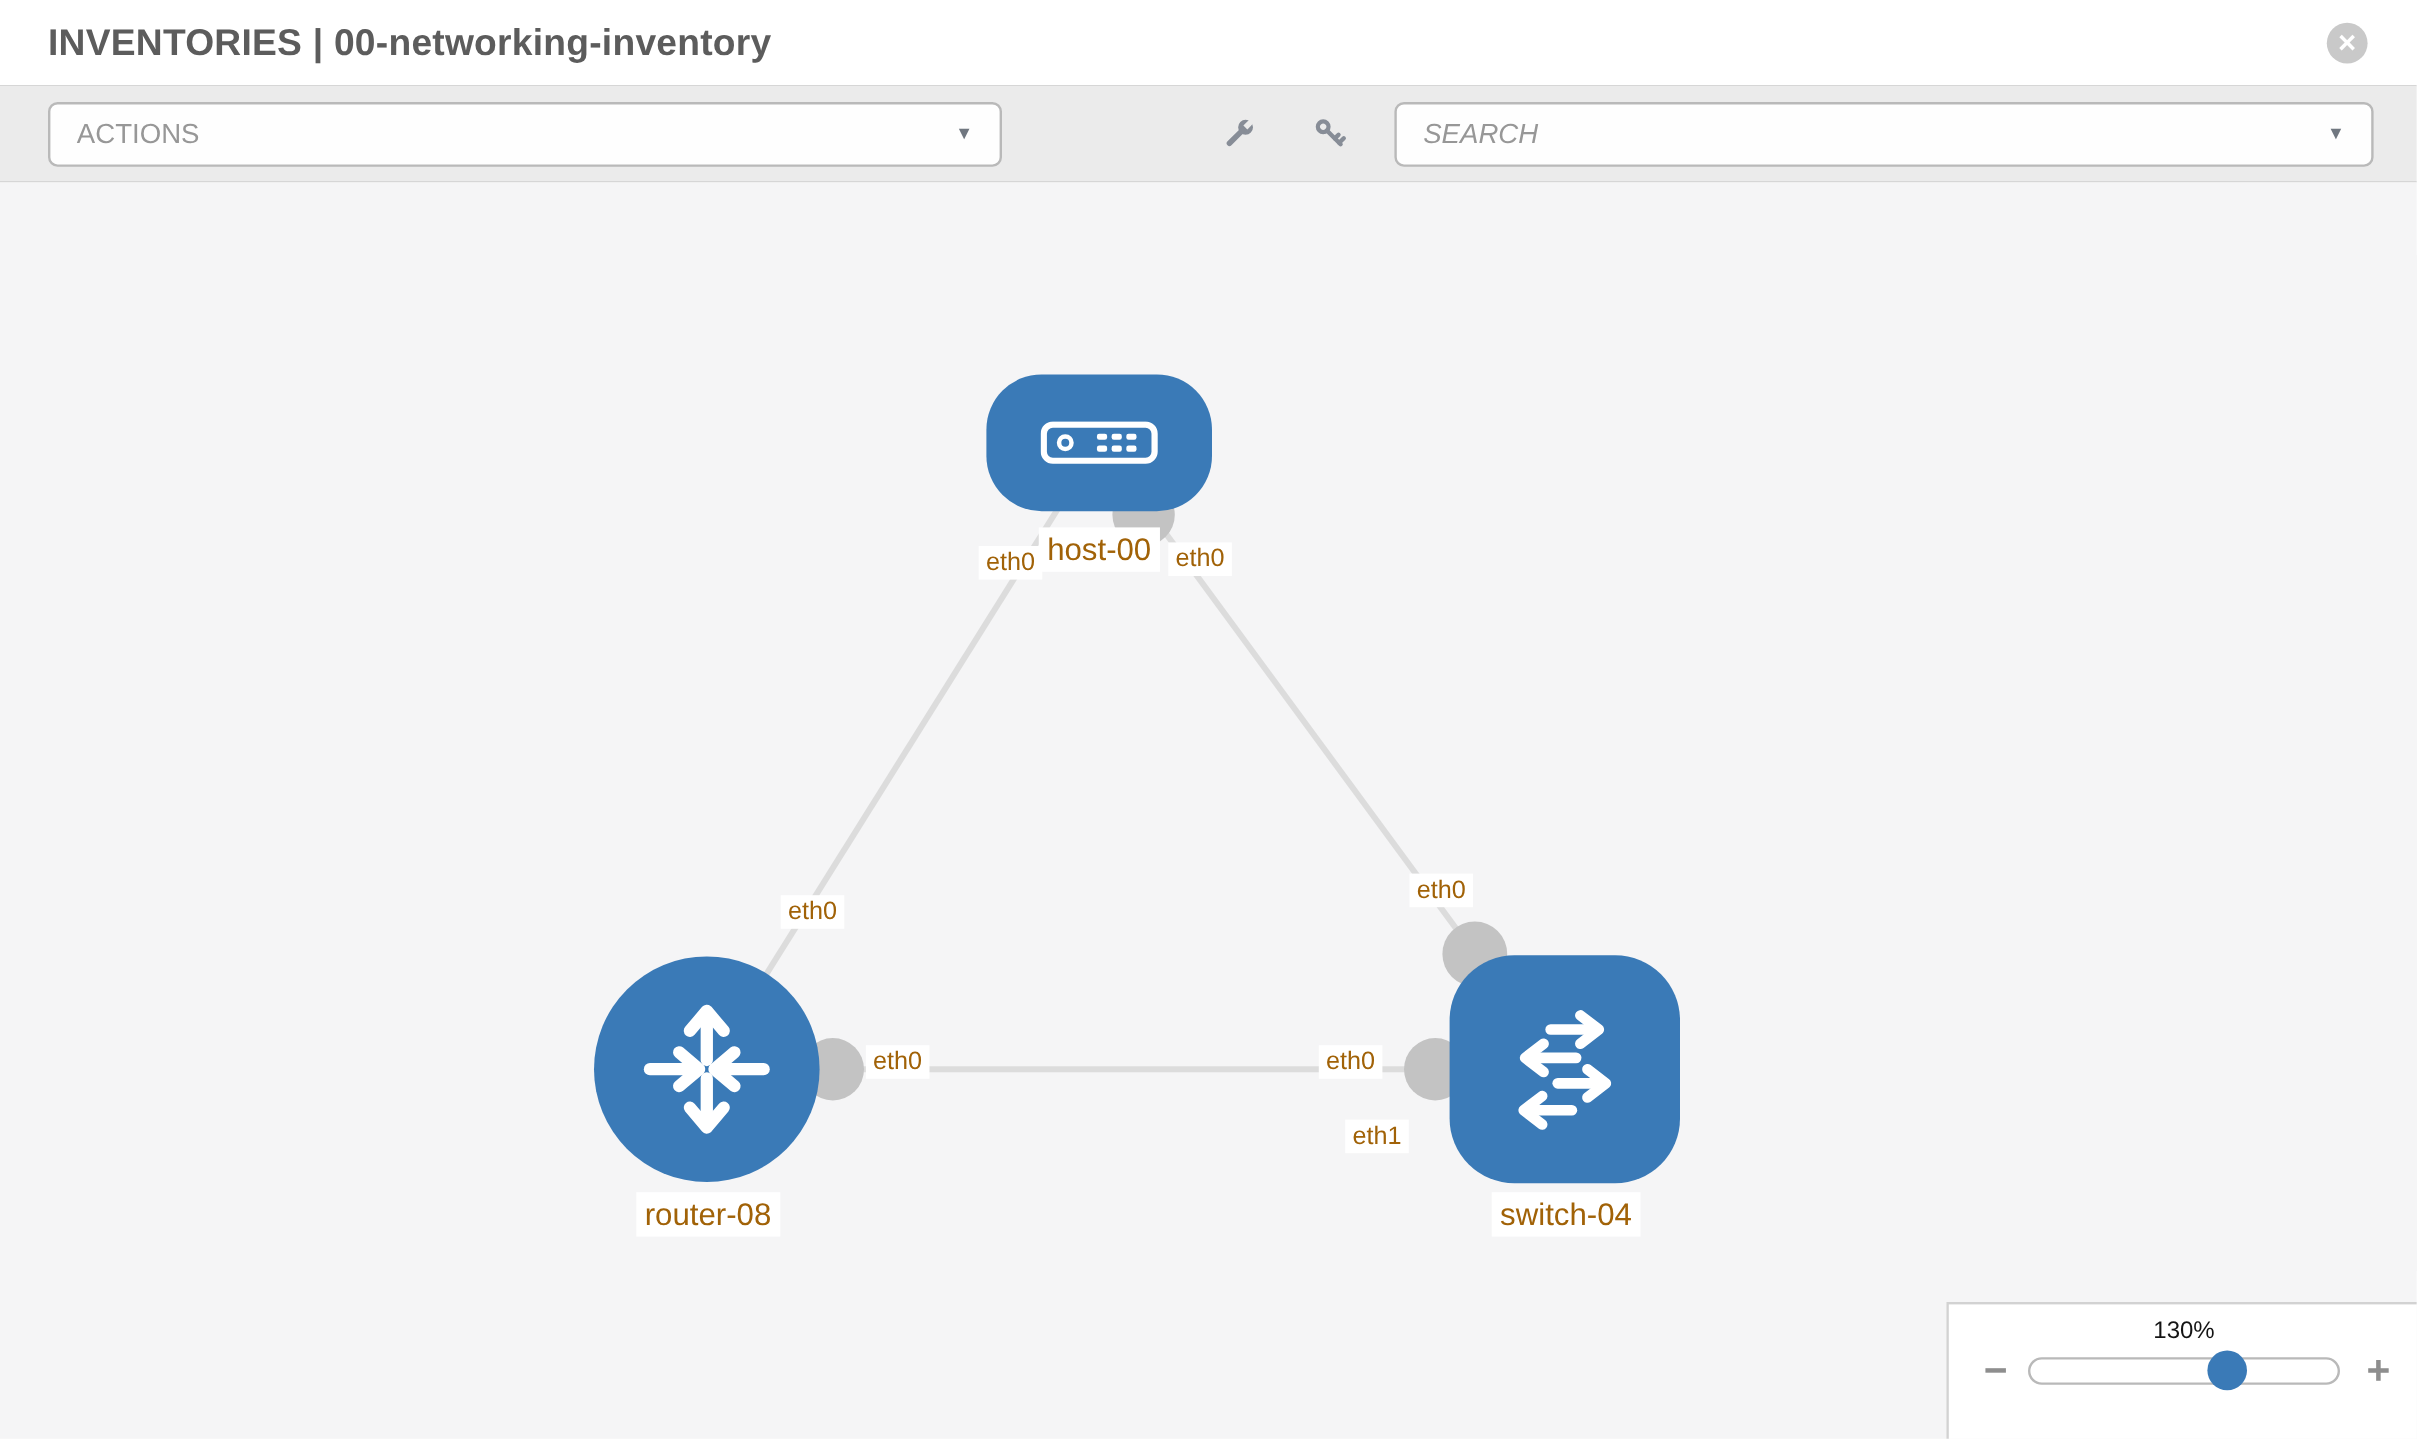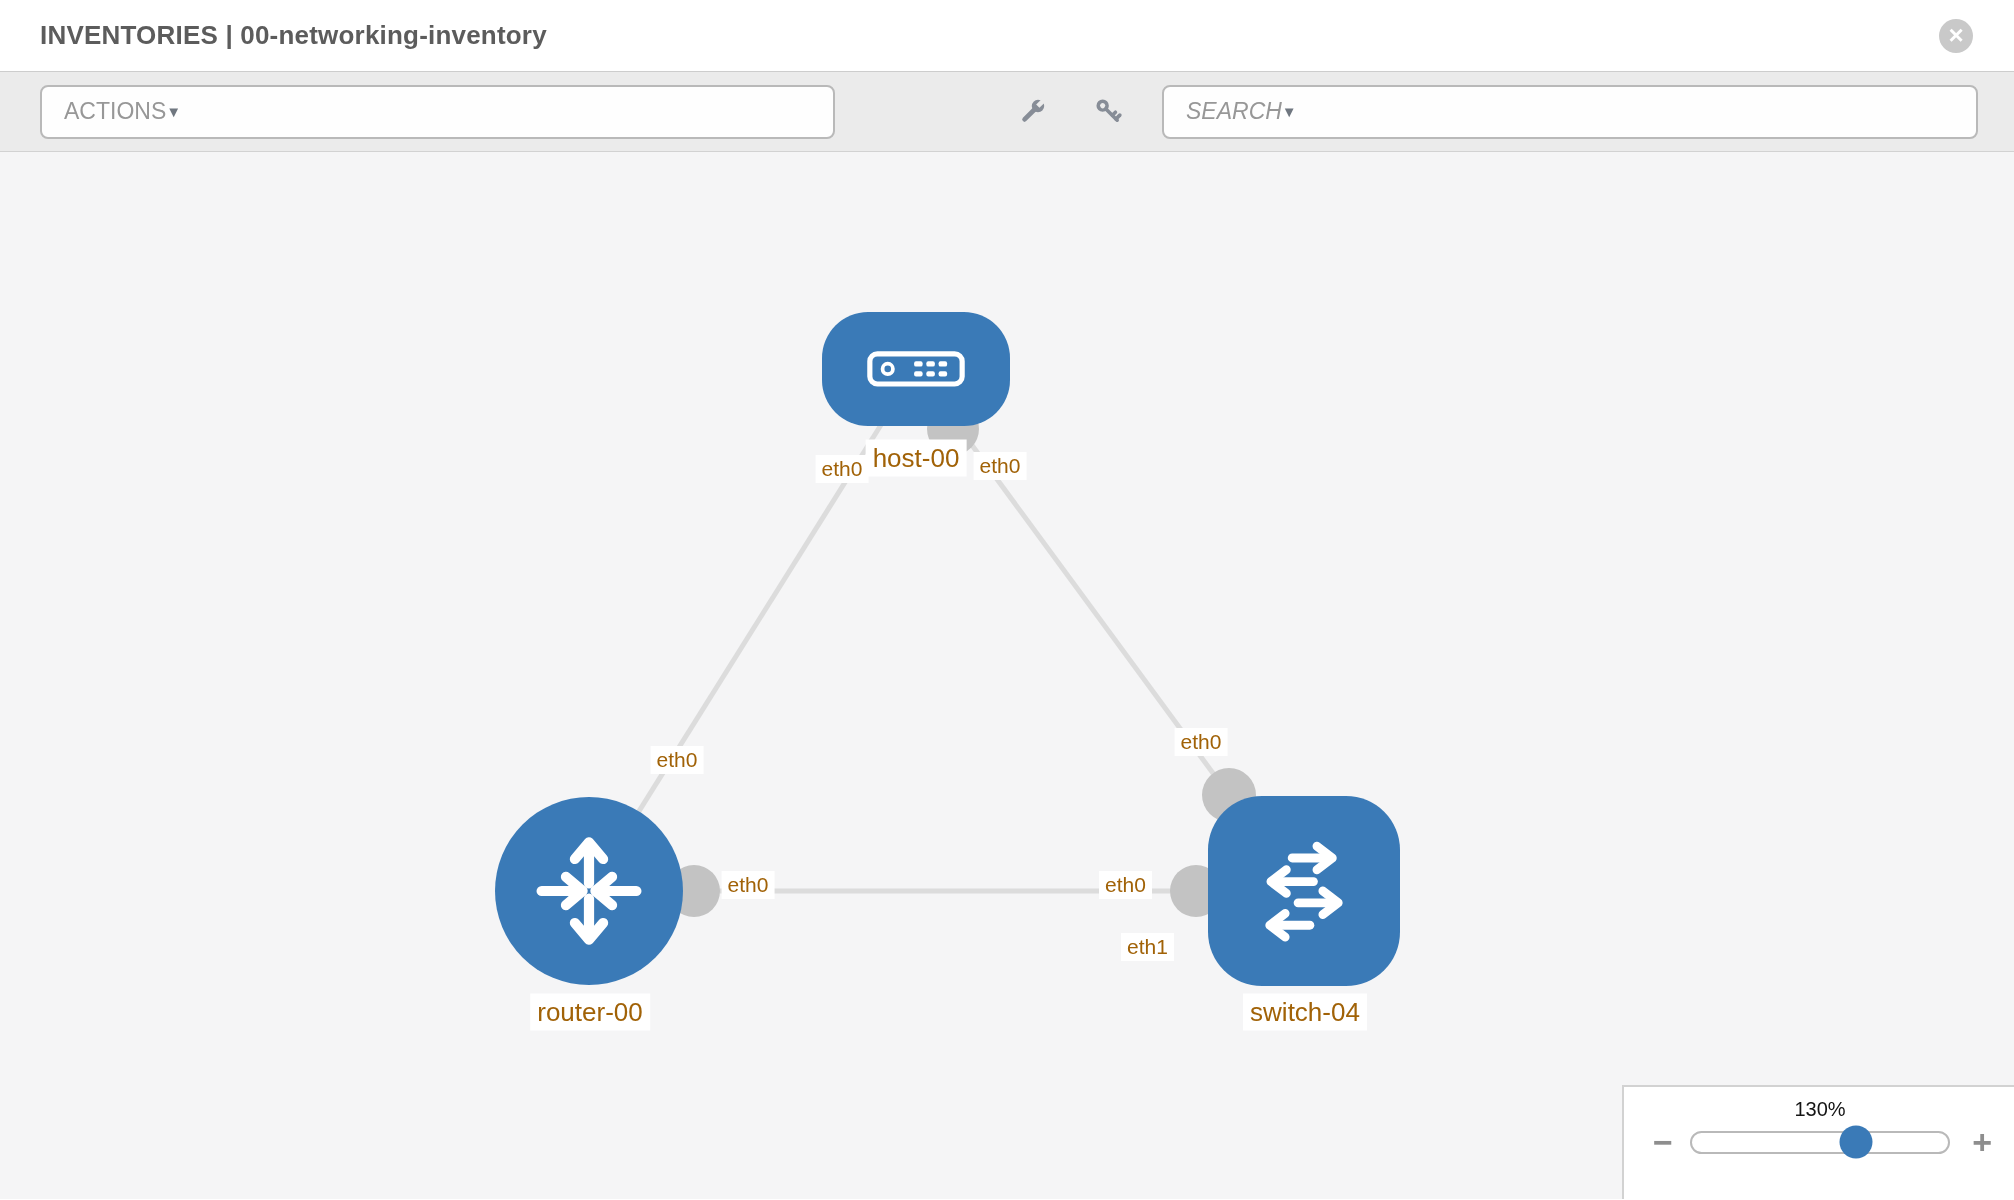--- a/index.html
+++ b/index.html
@@ -11,31 +11,31 @@
     --accent-text:#5c5c5c;
   }
   *{box-sizing:border-box;margin:0;padding:0;}
   html,body{width:2014px;height:1200px;overflow:hidden;background:#fff;
     font-family:"Liberation Sans",sans-serif;}
   .app{position:relative;width:2014px;height:1200px;background:#fff;}
 
   
   .titlebar{height:72px;background:#fff;border-bottom:1px solid #cdcdcd;
     display:flex;align-items:center;padding:0 41px 0 40px;}
-  .titlebar h1{font-size:26px;font-weight:700;color:var(--accent-text);letter-spacing:.2px;}
+  .titlebar h1{font-size:31px;font-weight:700;color:var(--accent-text);letter-spacing:.2px;}
   .close-btn{margin-left:auto;width:34px;height:34px;border:none;border-radius:50%;
     background:#c9c9c9;color:#fff;font-size:26px;font-weight:700;line-height:30px;
     text-align:center;cursor:pointer;display:flex;align-items:center;justify-content:center;}
   .close-btn span{display:block;transform:translateY(-1px);}
 
   
   .toolbar{height:80px;background:var(--toolbar-bg);border-bottom:1px solid #d2d2d2;
     display:flex;align-items:center;padding:0 36px 0 40px;}
   .select{height:54px;background:#fefefe;border:2px solid #b9b9b9;border-radius:8px;
-    display:flex;align-items:center;
+    display:flex;align-items:center;justify-content:space-between;
     padding:0 22px;color:#979797;font-size:23px;cursor:pointer;}
   .select.actions{width:795px;}
   .select.search{width:816px;font-style:italic;}
   .caret{font-size:15px;color:#707780;}
   .tool-icons{margin-left:auto;margin-right:36px;display:flex;gap:40px;align-items:center;}
   .icon-btn{background:none;border:none;cursor:pointer;color:#878d97;
     width:36px;height:36px;display:flex;align-items:center;justify-content:center;}
   .icon-btn svg{width:31px;height:31px;}
 
   
@@ -163,21 +163,21 @@
             <path d="M35 32 L22 42 L35 52"></path>
           <path d="M45 60 H75"></path>
             <path d="M66 50 L79 60 L66 70"></path>
           <path d="M55 79 H25"></path>
             <path d="M34 69 L21 79 L34 89"></path>
         </g>
       </svg>
     </div>
 
     <div class="lbl node-lbl" style="left:916px;top:306px;">host-00</div>
-    <div class="lbl node-lbl" style="left:590px;top:860px;">router-00</div>
+    <div class="lbl node-lbl" style="left:590px;top:860px;">router-08</div>
     <div class="lbl node-lbl" style="left:1305px;top:860px;">switch-04</div>
 
     <div class="lbl if-lbl" style="left:842px;top:317px;">eth0</div>
     <div class="lbl if-lbl" style="left:1000px;top:314px;">eth0</div>
     <div class="lbl if-lbl" style="left:677px;top:608px;">eth0</div>
     <div class="lbl if-lbl" style="left:1201px;top:590px;">eth0</div>
     <div class="lbl if-lbl" style="left:748px;top:733px;">eth0</div>
     <div class="lbl if-lbl anchor-left" style="left:1099px;top:733px;">eth0</div>
     <div class="lbl if-lbl anchor-left" style="left:1121px;top:755px;margin-top:40px;">eth1</div>
 

